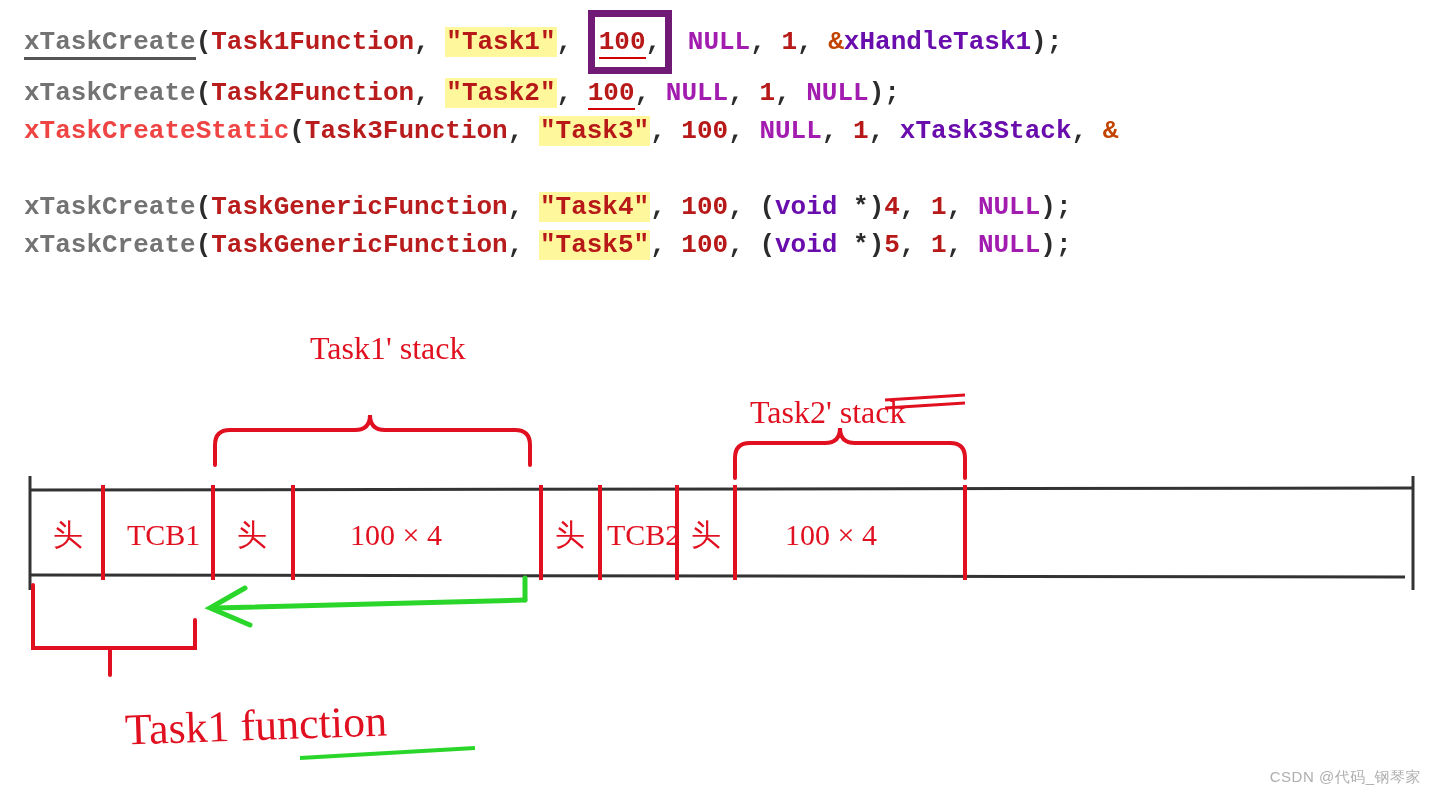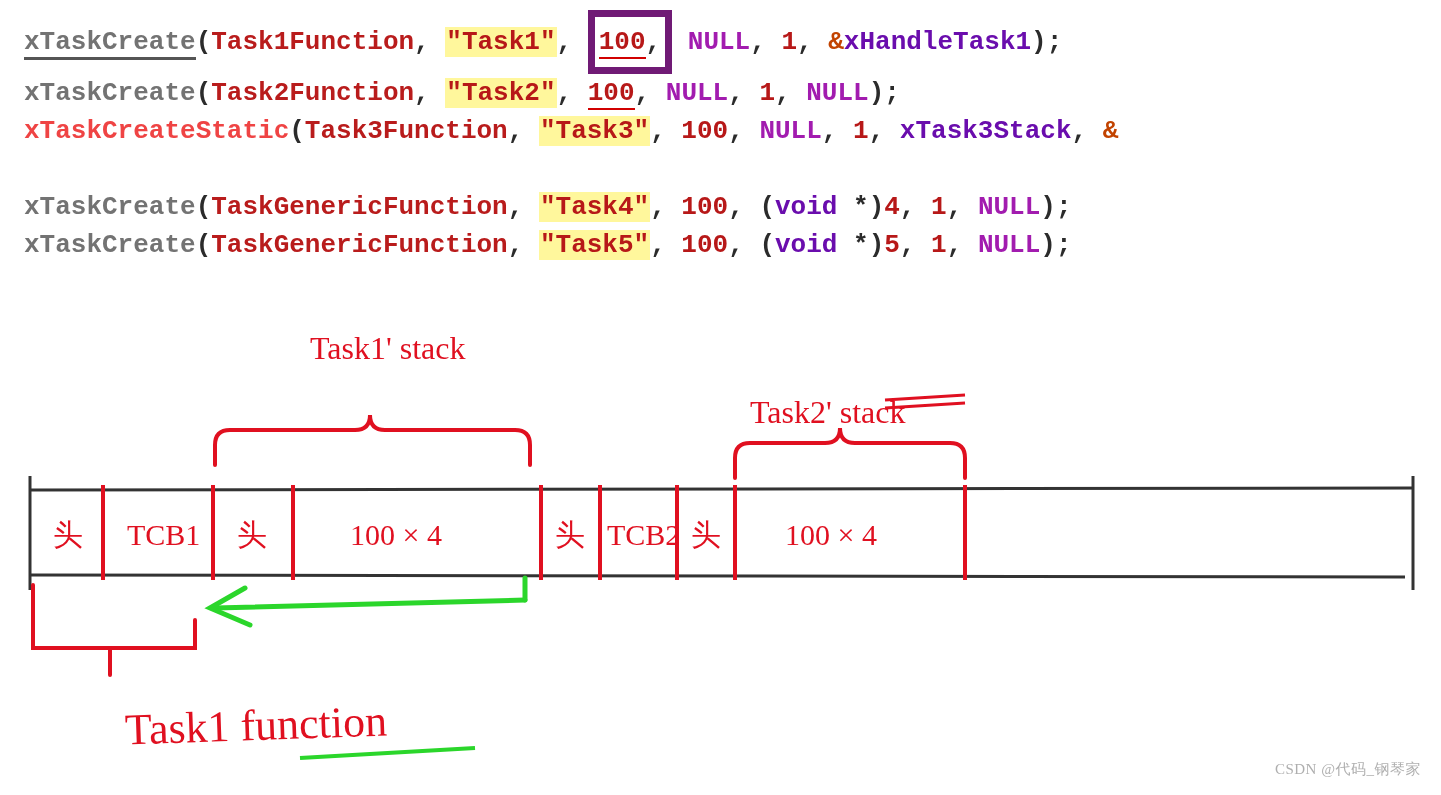--- a/index.html
+++ b/index.html
@@ -40,22 +40,22 @@
     padding: 10px 4px;
     display: inline-block;
     line-height: 30px;
   }
   .underline-red { border-bottom: 2px solid #d10000; }
   .underline-dark { border-bottom: 3px solid #555; }
 
   .watermark {
     position: absolute;
     right: 20px;
-    bottom: 16px;
-    font-family: Liberation Serif, serif;
+    bottom: 8px;
+    font-family: Liberation Sans, sans-serif;
     font-size: 15px;
     color: rgba(120,120,120,0.6);
     letter-spacing: 0.5px;
   }
 
   .diagram {
     position: absolute;
     left: 15px;
     top: 330px;
     width: 1410px;

